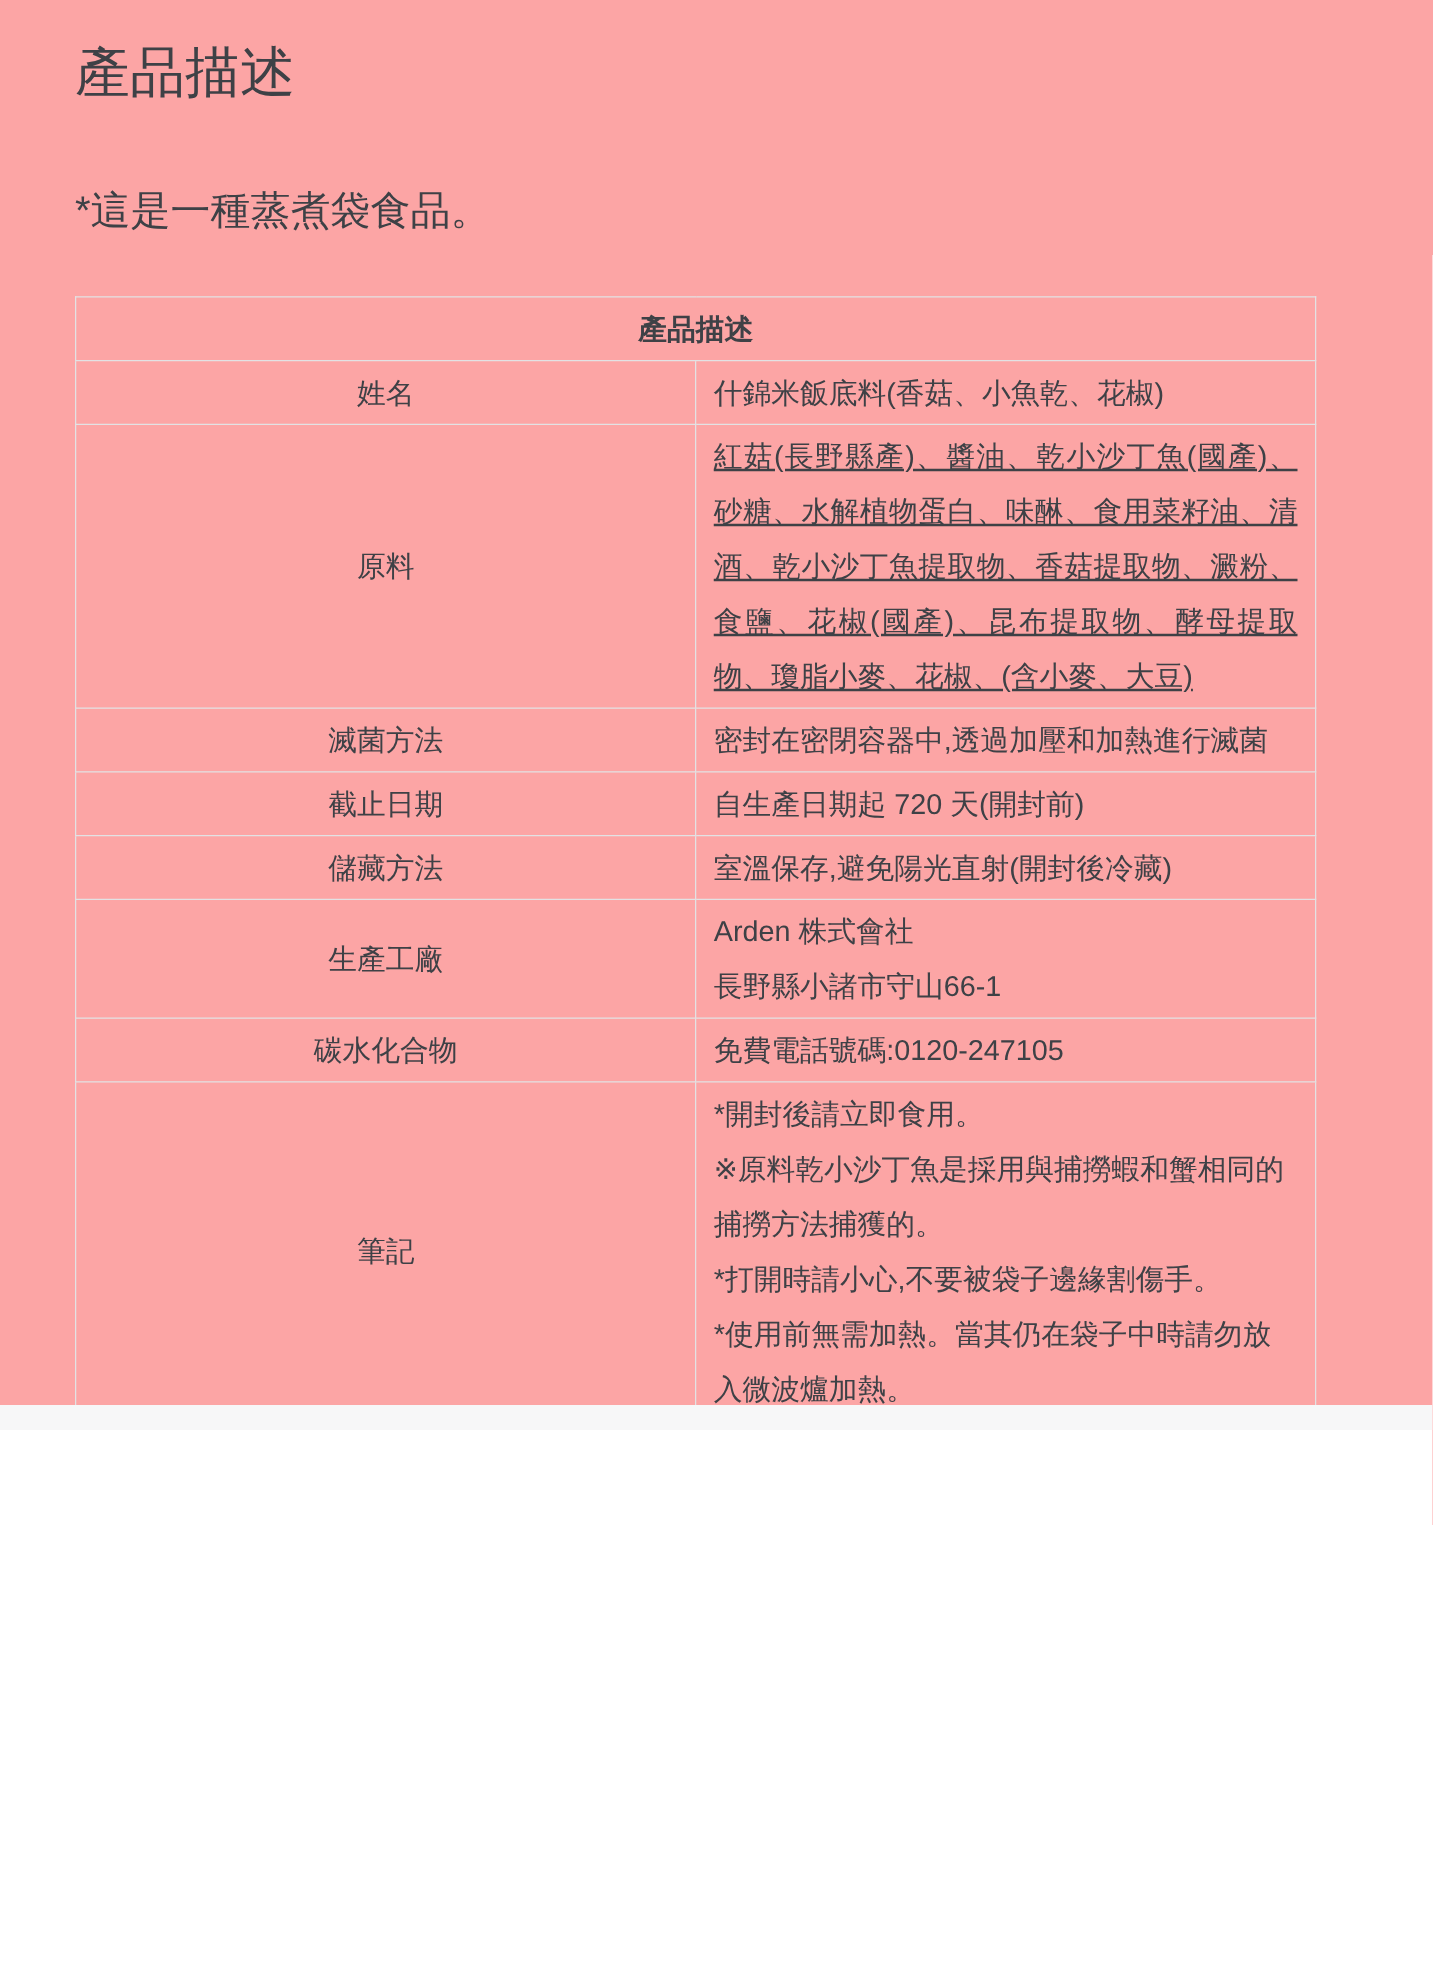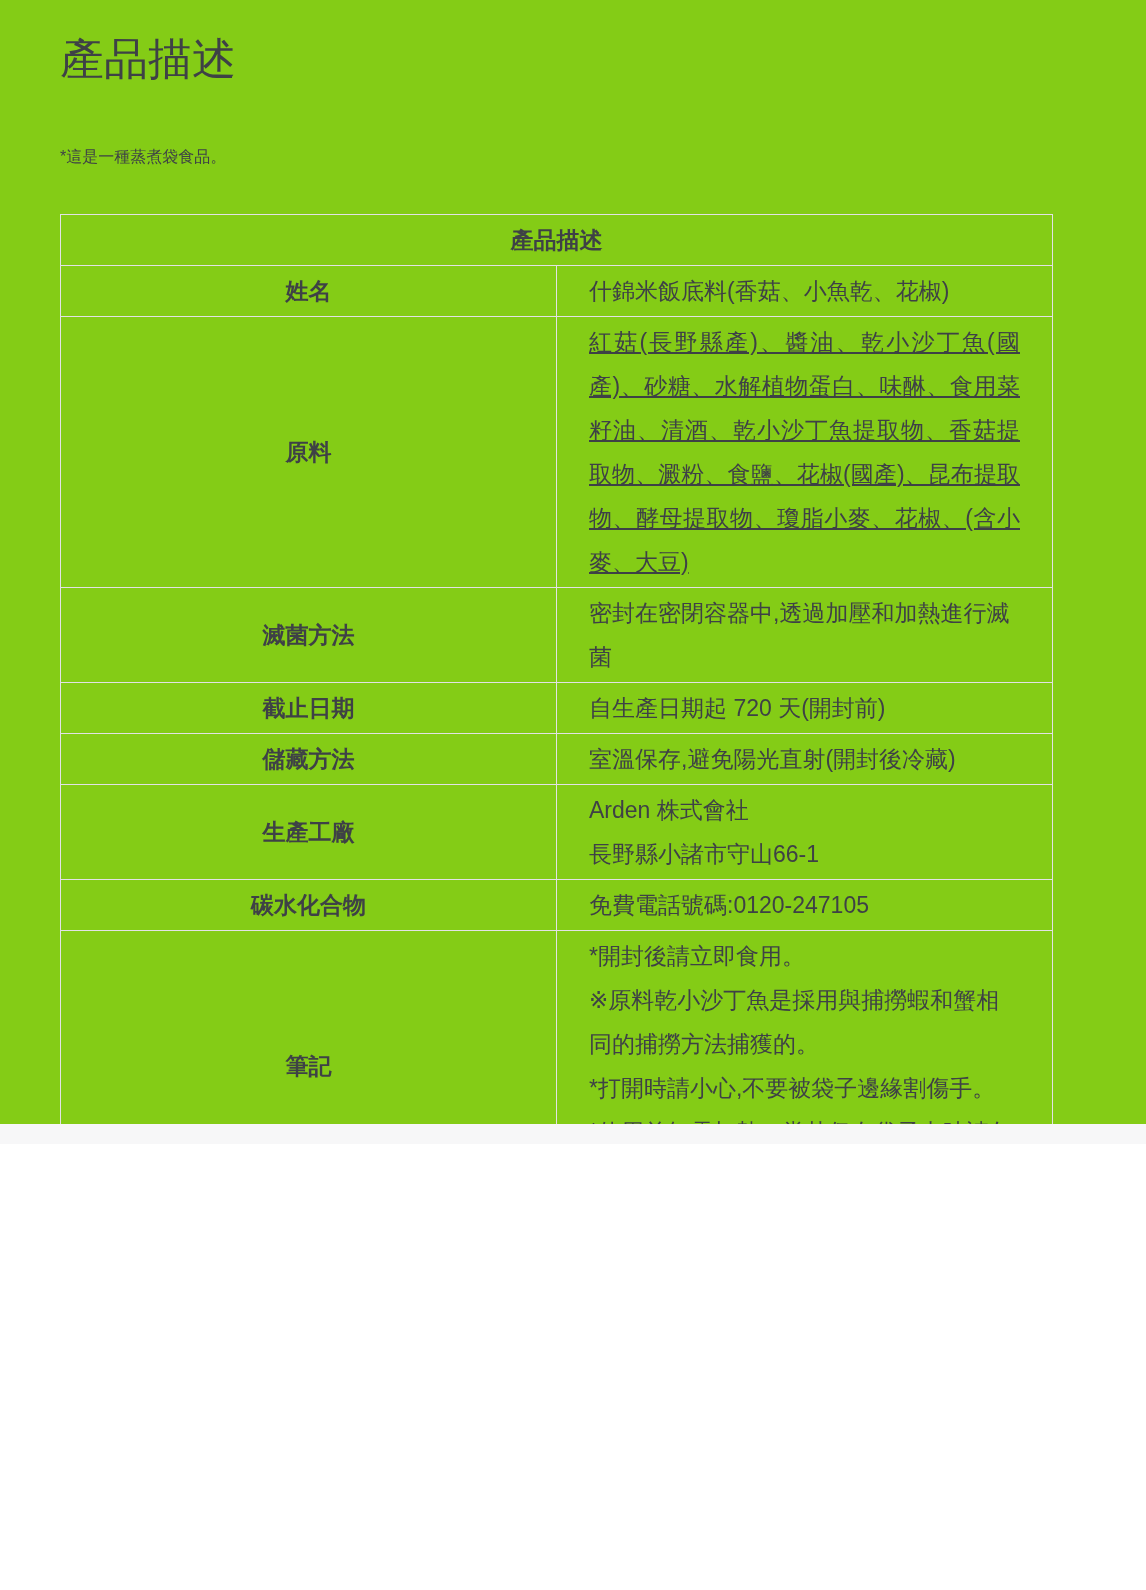--- a/index.html
+++ b/index.html
@@ -5,38 +5,38 @@
   html, body {
     margin: 0;
     padding: 0;
     background: #ffffff;
     font-family: "Liberation Sans", "DejaVu Sans", sans-serif;
   }
   .page {
     position: relative;
     width: 1146px;
     height: 1144px;
-    background: #84cc16;
+    background: #fca5a5;
     color: #3e4146;
     overflow: hidden;
   }
   .content {
     padding: 0 60px;
   }
   h2.section-title {
     font-size: 44px;
     font-weight: 500;
     color: #3e4146;
     margin: 0;
     padding: 0;
     line-height: 1.15;
   }
   #product-title { padding-top: 34px; }
   .lead-note {
-    font-size: 16px;
+    font-size: 32px;
     margin: 0;
     padding-top: 62px;
     color: #3e4146;
   }
   table.spec-table {
     border-collapse: collapse;
     table-layout: fixed;
     width: 993px;
     margin-top: 46px;
     font-size: 23px;
@@ -50,28 +50,28 @@
     box-sizing: border-box;
     font-weight: 400;
   }
   table.spec-table thead th {
     font-weight: 700;
     text-align: center;
     padding: 3px 12px;
   }
   table.spec-table th.row-label {
     width: 200px;
-    font-weight: 700;
+    font-weight: 400;
     text-align: center;
     padding: 0 14px;
     white-space: pre-line;
   }
   table.spec-table td.row-value {
     text-align: left;
-    padding: 3px 32px;
+    padding: 3px 14px;
     white-space: pre-line;
   }
   table.spec-table td.row-value.justify {
     text-align: justify;
     text-decoration: underline;
   }
   table.spec-table tr.tall th,
   table.spec-table tr.tall td {
     height: 172px;
   }

